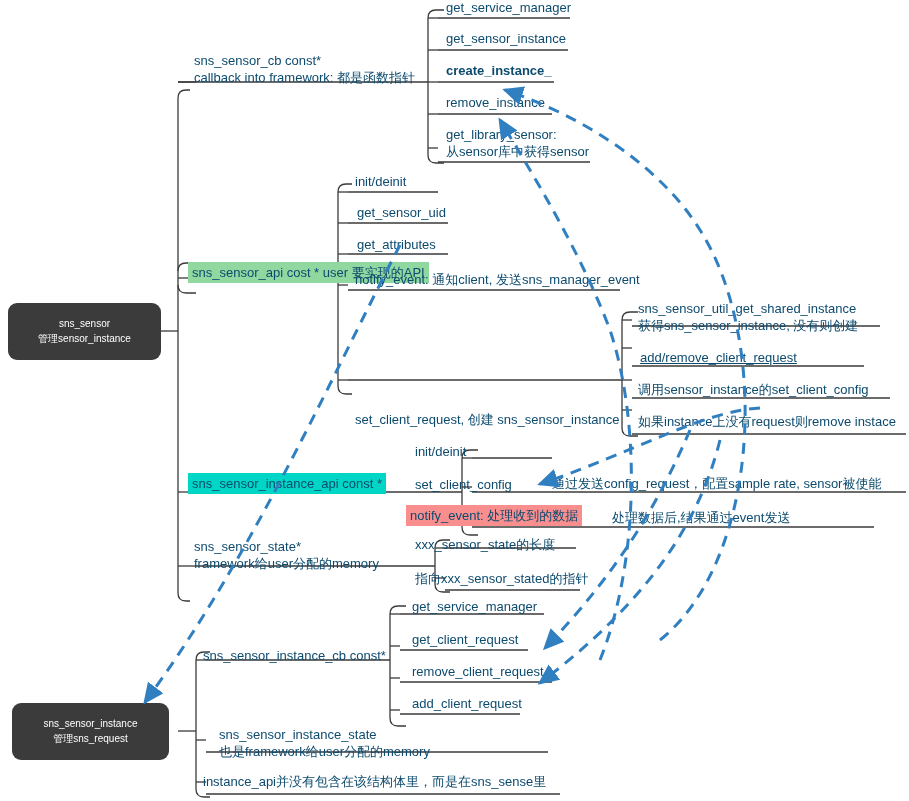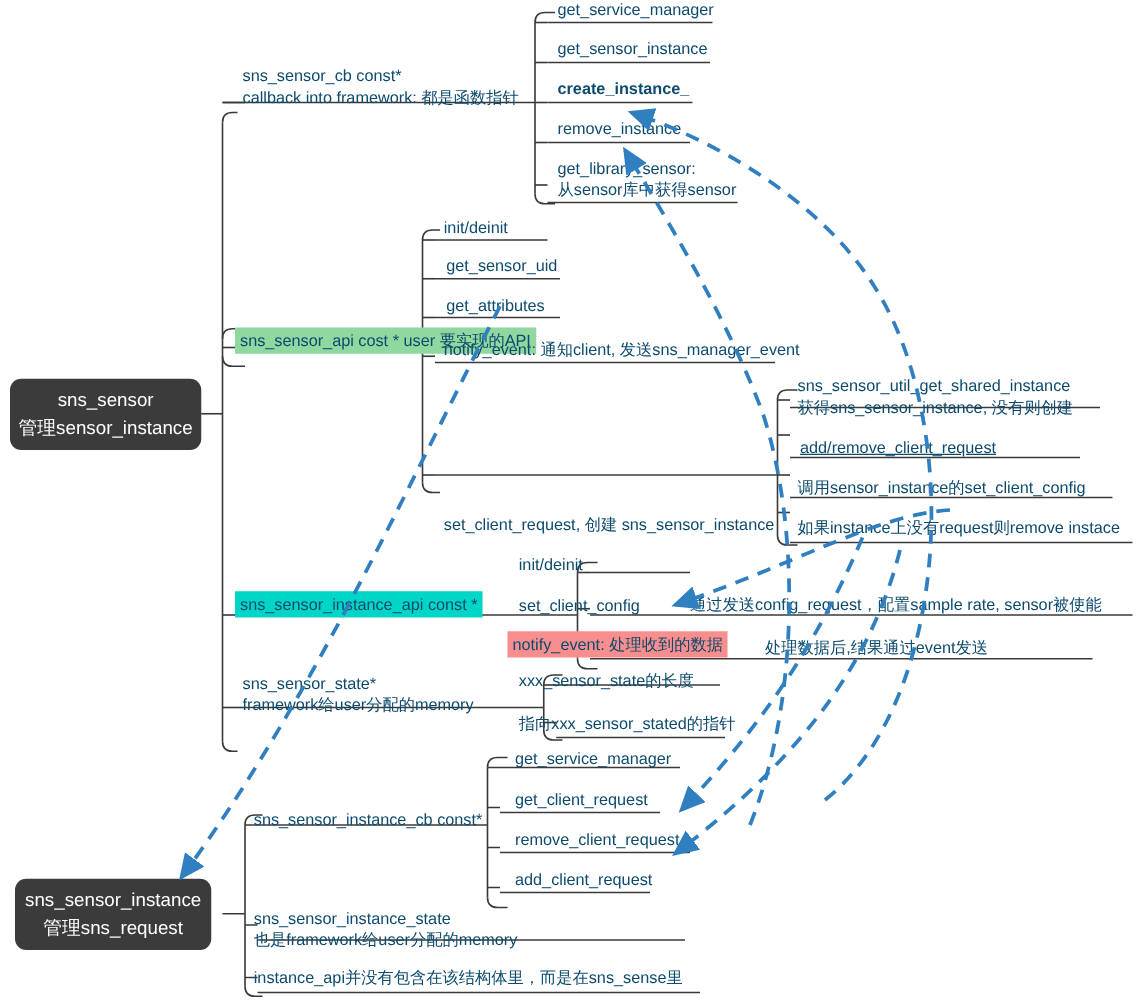--- a/index.html
+++ b/index.html
@@ -10,21 +10,21 @@
   }
   #canvas{position:absolute;left:0;top:0;width:909px;height:801px;}
   svg.layer{position:absolute;left:0;top:0;width:909px;height:801px;pointer-events:none;}
   svg.layer.edges{z-index:1;}
   svg.layer.arrows{z-index:4;}
 
   .root-node{
     position:absolute;background:#3b3b3b;color:#ffffff;
     border-radius:9px;text-align:center;
     display:flex;flex-direction:column;align-items:center;justify-content:center;
-    font-size:15px;line-height:1.45;z-index:3;
+    font-size:10px;line-height:1.45;z-index:3;
     box-sizing:border-box;padding:8px 10px;
   }
   .root-node .ln{white-space:nowrap;}
 
   .node{
     position:absolute;z-index:2;font-size:13px;line-height:1.32;
     white-space:nowrap;color:#0c4a6e;
   }
   .node .ln{display:block;}
   .node.hl-green .ln,.node.hl-cyan .ln,.node.hl-pink .ln{display:inline-block;}
@@ -196,21 +196,21 @@
 
   <div class="node" style="left:194px;top:538px;">
     <span class="ln">sns_sensor_state*</span>
     <span class="ln">framework给user分配的memory</span>
   </div>
 
   <div class="node" style="left:203px;top:647px;">
     <span class="ln">sns_sensor_instance_cb const*</span>
   </div>
 
-  <div class="node" style="left:203px;top:726px;">
+  <div class="node" style="left:219px;top:726px;">
     <span class="ln">sns_sensor_instance_state</span>
     <span class="ln">也是framework给user分配的memory</span>
   </div>
 
   <div class="node" style="left:203px;top:773px;">
     <span class="ln">instance_api并没有包含在该结构体里，而是在sns_sense里</span>
   </div>
 
   <div class="node" style="left:446px;top:-1px;">
     <span class="ln">get_service_manager</span>

